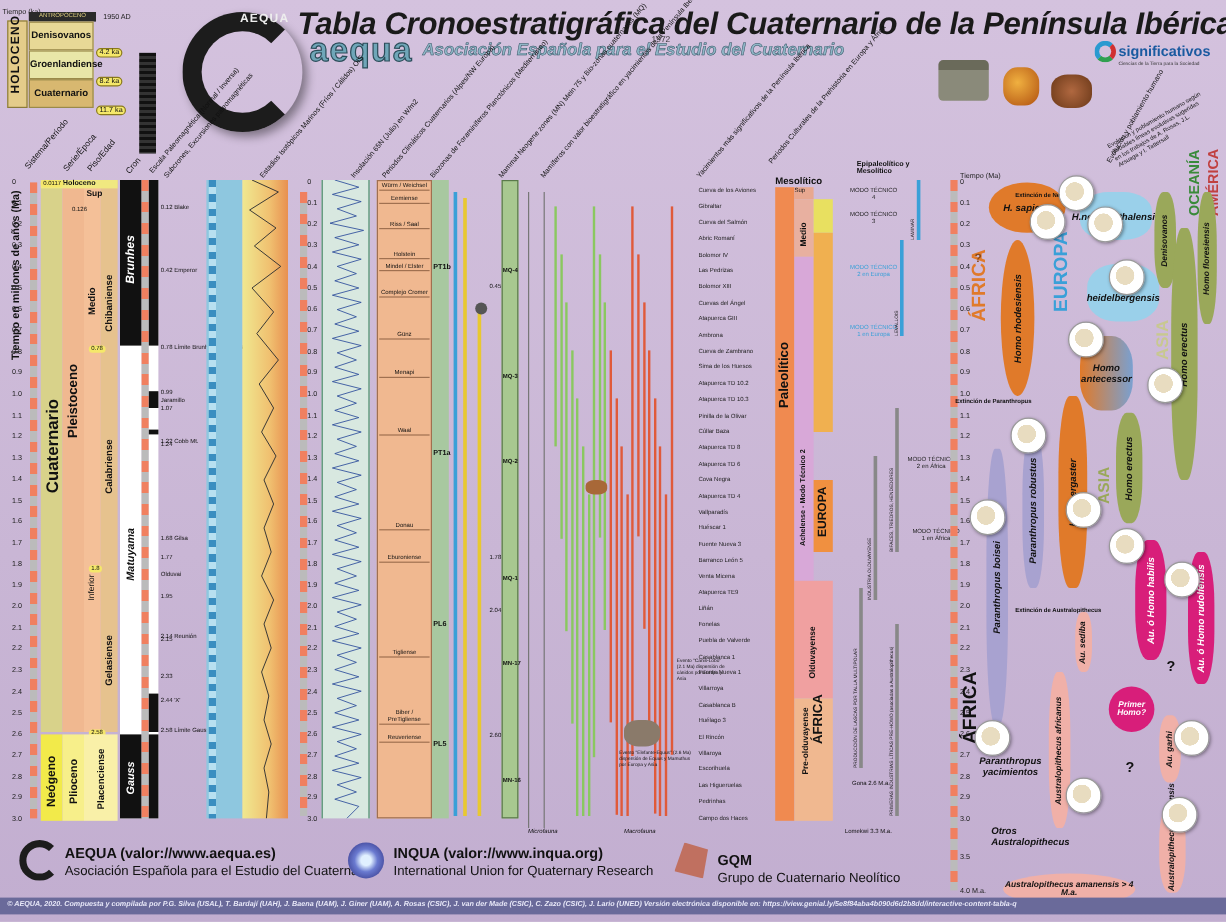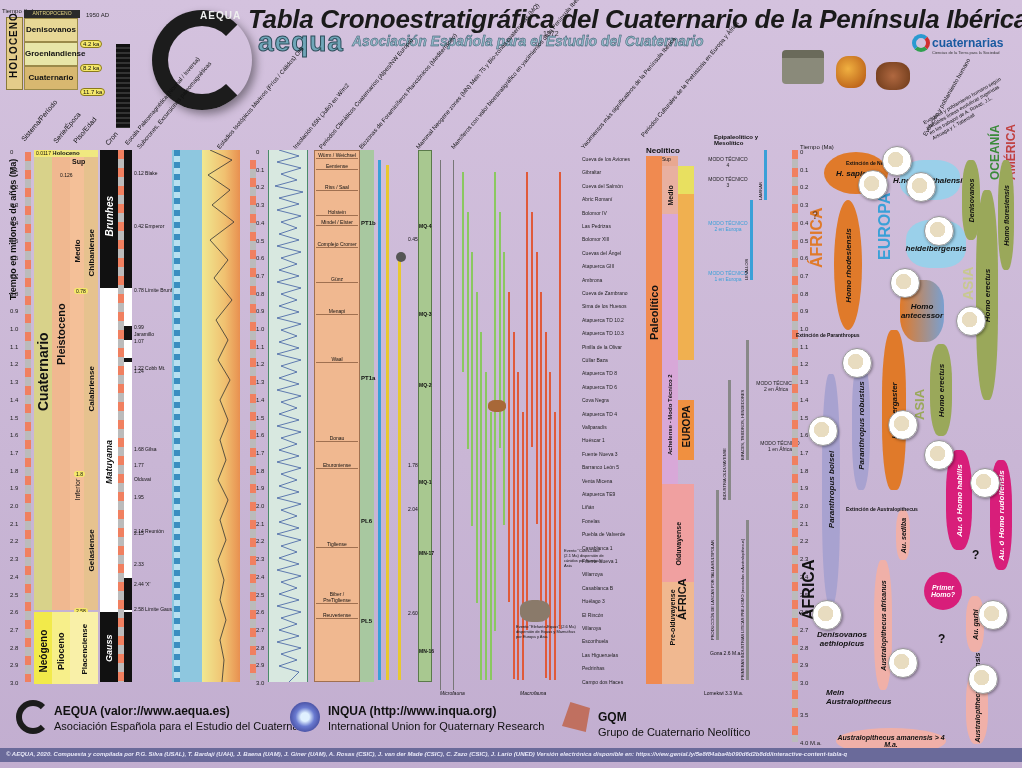--- a/index.html
+++ b/index.html
@@ -53,21 +53,21 @@
 
   <div class="abs logo-c"></div>
   <div class="abs logo-c-txt">AEQUA</div>
 
   <div class="abs title">Tabla Cronoestratigráfica del Cuaternario de la Península Ibérica v3.0</div>
   <div class="abs aequa-word">aequa</div>
   <div class="abs assoc">Asociación Española para el Estudio del Cuaternario</div>
   <div class="abs yr">1972</div>
 
   <div class="abs" style="left:912px;top:34px;width:18px;height:18px;border-radius:50%;border:4px solid #2a9ad0;border-right-color:#d03030;border-bottom-color:#30a050"></div>
-  <div class="abs" style="left:932px;top:36px;font-size:12px;font-weight:bold;color:#1a5aa0">cuaternarias</div>
+  <div class="abs" style="left:932px;top:36px;font-size:12px;font-weight:bold;color:#1a5aa0">significativos</div>
   <div class="abs" style="left:932px;top:50px;font-size:4px;color:#333">Ciencias de la Tierra para la Sociedad</div>
 
   <div class="abs" style="left:782px;top:50px;width:42px;height:34px;background:linear-gradient(180deg,#6a6a5a 0 25%,#8a8a7a 25%);border-radius:4px"></div>
   <div class="abs" style="left:836px;top:56px;width:30px;height:32px;border-radius:40%;background:radial-gradient(circle at 40% 40%,#f0b040,#b05010)"></div>
   <div class="abs" style="left:876px;top:62px;width:34px;height:28px;border-radius:40%;background:radial-gradient(circle,#b06840,#6a3818)"></div>
 
   <div class="abs" style="left:20px;top:138px;font-size:7px;transform:rotate(-50deg);transform-origin:left top;white-space:nowrap">Sistema/Período</div>
   <div class="abs" style="left:52px;top:140px;font-size:7px;transform:rotate(-50deg);transform-origin:left top;white-space:nowrap">Serie/Época</div>
   <div class="abs" style="left:72px;top:140px;font-size:7px;transform:rotate(-50deg);transform-origin:left top;white-space:nowrap">Piso/Edad</div>
   <div class="abs" style="left:104px;top:142px;font-size:7px;transform:rotate(-50deg);transform-origin:left top;white-space:nowrap">Cron</div>
@@ -374,21 +374,21 @@
       <div class="abs site" style="left:582px;top:584.8px">Casablanca B</div>
       <div class="abs site" style="left:582px;top:598.2px">Huélago 3</div>
       <div class="abs site" style="left:582px;top:611.6px">El Rincón</div>
       <div class="abs site" style="left:582px;top:625px">Villaroya</div>
       <div class="abs site" style="left:582px;top:638.4000000000001px">Escorihuela</div>
       <div class="abs site" style="left:582px;top:651.8px">Las Higueruelas</div>
       <div class="abs site" style="left:582px;top:665.2px">Pedrinhas</div>
       <div class="abs site" style="left:582px;top:678.6px">Campo dos Haces</div>
     </div>
 
-  <div class="abs" style="left:646px;top:146px;width:46px;height:10px;font-size:8px;font-weight:bold">Neolítico</div>
+  <div class="abs" style="left:646px;top:146px;width:46px;height:10px;font-size:8px;font-weight:bold">Mesolítico</div>
   <div class="abs" style="left:714px;top:134px;font-size:6px;font-weight:bold;width:60px">Epipaleolítico y Mesolítico</div>
   <div class="abs" style="left:646px;top:156px;width:16px;height:528px;background:#f08a50">
     <div class="vlabel" style="left:-20px;top:150px;font-size:11px;width:56px">Paleolítico</div>
   </div>
   <div class="abs" style="left:662px;top:156px;width:16px;height:10px;background:#e8a890;font-size:5px">Sup</div>
   <div class="abs" style="left:662px;top:166px;width:16px;height:48px;background:#e8b0a0">
     <div class="vlabel" style="left:-10px;top:18px;font-size:7px;width:36px">Medio</div>
   </div>
   <div class="abs" style="left:662px;top:214px;width:16px;height:270px;background:#d8a8d8">
     <div class="vlabel" style="left:-50px;top:180px;font-size:6px;width:116px">Achelense - Modo Técnico 2</div>
@@ -479,22 +479,22 @@
   <div class="node" style="left:896px;top:510px;width:14px;height:50px;background:#f0b0a8;border-radius:40%">
       <span class="vlabel" style="width:44px;font-size:7px">Au. sediba</span>
     </div>
   <div class="node" style="left:874px;top:560px;width:18px;height:130px;background:#f0b0a8;border-radius:40%">
       <span class="vlabel" style="width:120px;font-size:7px">Australopithecus africanus</span>
     </div>
   <div class="node" style="left:924px;top:572px;width:38px;height:38px;background:#d81e7a;color:#fff;font-size:7px">Primer Homo?</div>
   <div class="node" style="left:966px;top:596px;width:18px;height:56px;background:#f0b0a8;border-radius:40%">
       <span class="vlabel" style="width:50px;font-size:7px">Au. garhi</span>
     </div>
-  <div class="abs" style="left:812px;top:630px;font-size:8px;font-style:italic;font-weight:bold;text-align:center;width:60px">Denisovanos aethiopicus</div>
-  <div class="abs" style="left:826px;top:688px;font-size:8px;font-weight:bold;font-style:italic;width:70px">Mein Australopithecus</div>
+  <div class="abs" style="left:812px;top:630px;font-size:8px;font-style:italic;font-weight:bold;text-align:center;width:60px">Paranthropus yacimientos</div>
+  <div class="abs" style="left:826px;top:688px;font-size:8px;font-weight:bold;font-style:italic;width:70px">Otros Australopithecus</div>
   <div class="node" style="left:966px;top:670px;width:22px;height:74px;background:#f0b0a8;border-radius:40%">
       <span class="vlabel" style="width:70px;font-size:7px">Australopithecus afarensis</span>
     </div>
   <div class="node" style="left:836px;top:728px;width:110px;height:26px;background:#f0b0a8;font-size:7px">Australopithecus amanensis &gt; 4 M.a.</div>
 
   <div class="abs" style="left:812px;top:210px;font-size:10px;color:#8a4a1a;font-weight:bold">?</div>
   <div class="abs" style="left:972px;top:548px;font-size:12px;font-weight:bold">?</div>
   <div class="abs" style="left:938px;top:632px;font-size:12px;font-weight:bold">?</div>
 
   <div class="abs" style="left:846px;top:160px;font-size:5px;font-weight:bold">Extinción de Neandertales</div>
@@ -516,21 +516,21 @@
   <div class="skull" style="left:888px;top:648px"></div>
   <div class="skull" style="left:978px;top:600px"></div>
   <div class="skull" style="left:968px;top:664px"></div>
 
 
   <div class="abs" style="left:16px;top:700px;width:34px;height:34px;border-radius:50%;border:6px solid #1c1c1c;border-right-color:transparent"></div>
   <div class="abs foot-org" style="left:54px;top:704px">AEQUA (valor://www.aequa.es)</div>
   <div class="abs foot-sub" style="left:54px;top:720px">Asociación Española para el Estudio del Cuaternario</div>
 
   <div class="abs" style="left:290px;top:702px;width:30px;height:30px;border-radius:50%;background:radial-gradient(circle,#e0f0ff 0 20%,#6a7ad0 45%,#2a2a7a)"></div>
-  <div class="abs foot-org" style="left:328px;top:704px">INQUA (http://www.inqua.org)</div>
+  <div class="abs foot-org" style="left:328px;top:704px">INQUA (valor://www.inqua.org)</div>
   <div class="abs foot-sub" style="left:328px;top:720px">International Union for Quaternary Research</div>
 
   <div class="abs" style="left:562px;top:702px;width:28px;height:30px;background:#c07060;clip-path:polygon(30% 0,100% 20%,85% 100%,0 80%)"></div>
   <div class="abs foot-org" style="left:598px;top:710px">GQM</div>
   <div class="abs foot-sub" style="left:598px;top:726px">Grupo de Cuaternario Neolítico</div>
 
   <div class="abs credits">© AEQUA, 2020. Compuesta y compilada por P.G. Silva (USAL), T. Bardají (UAH), J. Baena (UAM), J. Giner (UAM), A. Rosas (CSIC), J. van der Made (CSIC), C. Zazo (CSIC), J. Lario (UNED)  Versión electrónica disponible en: https://view.genial.ly/5e8f84aba4b090d6d2b8dd/interactive-content-tabla-q</div>
 </div>
 
 </body></html>

